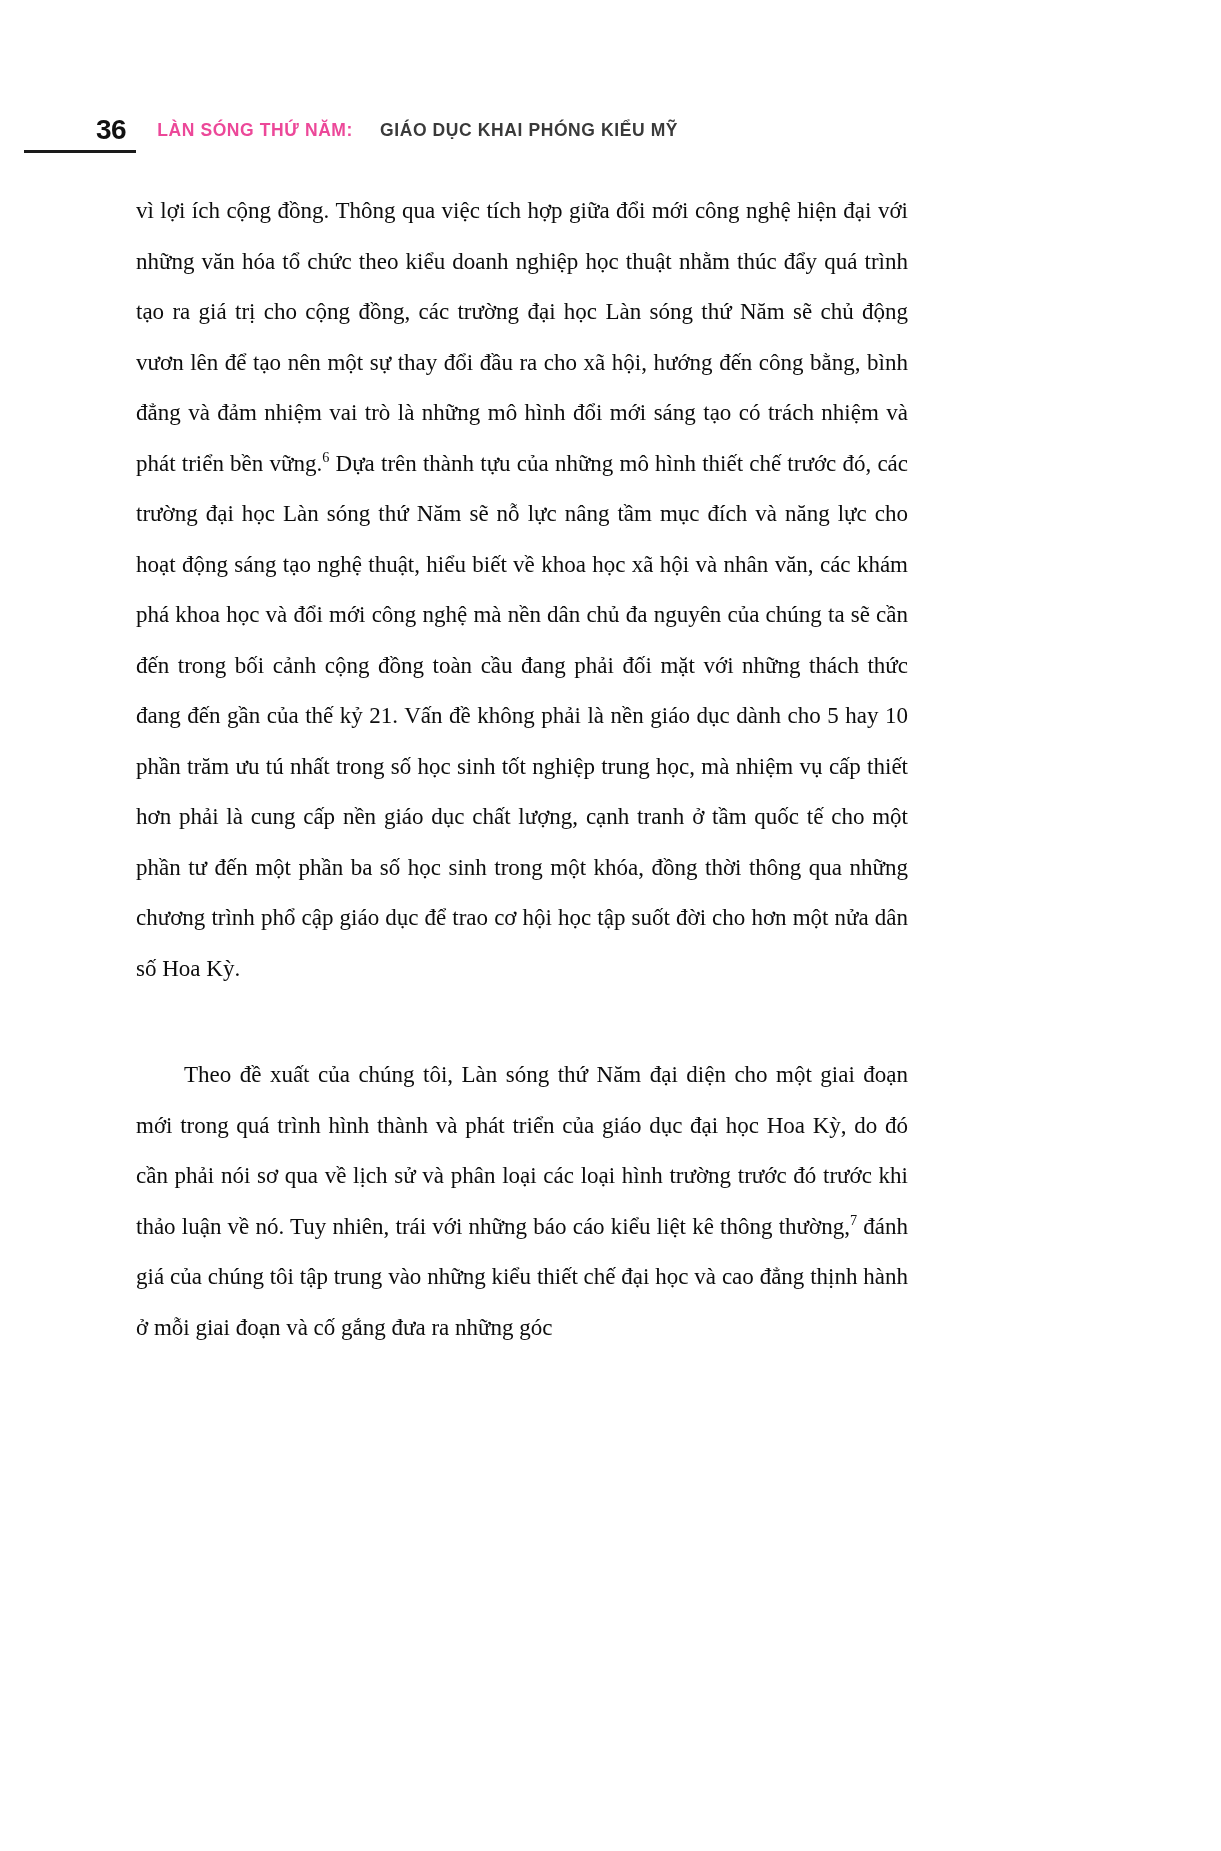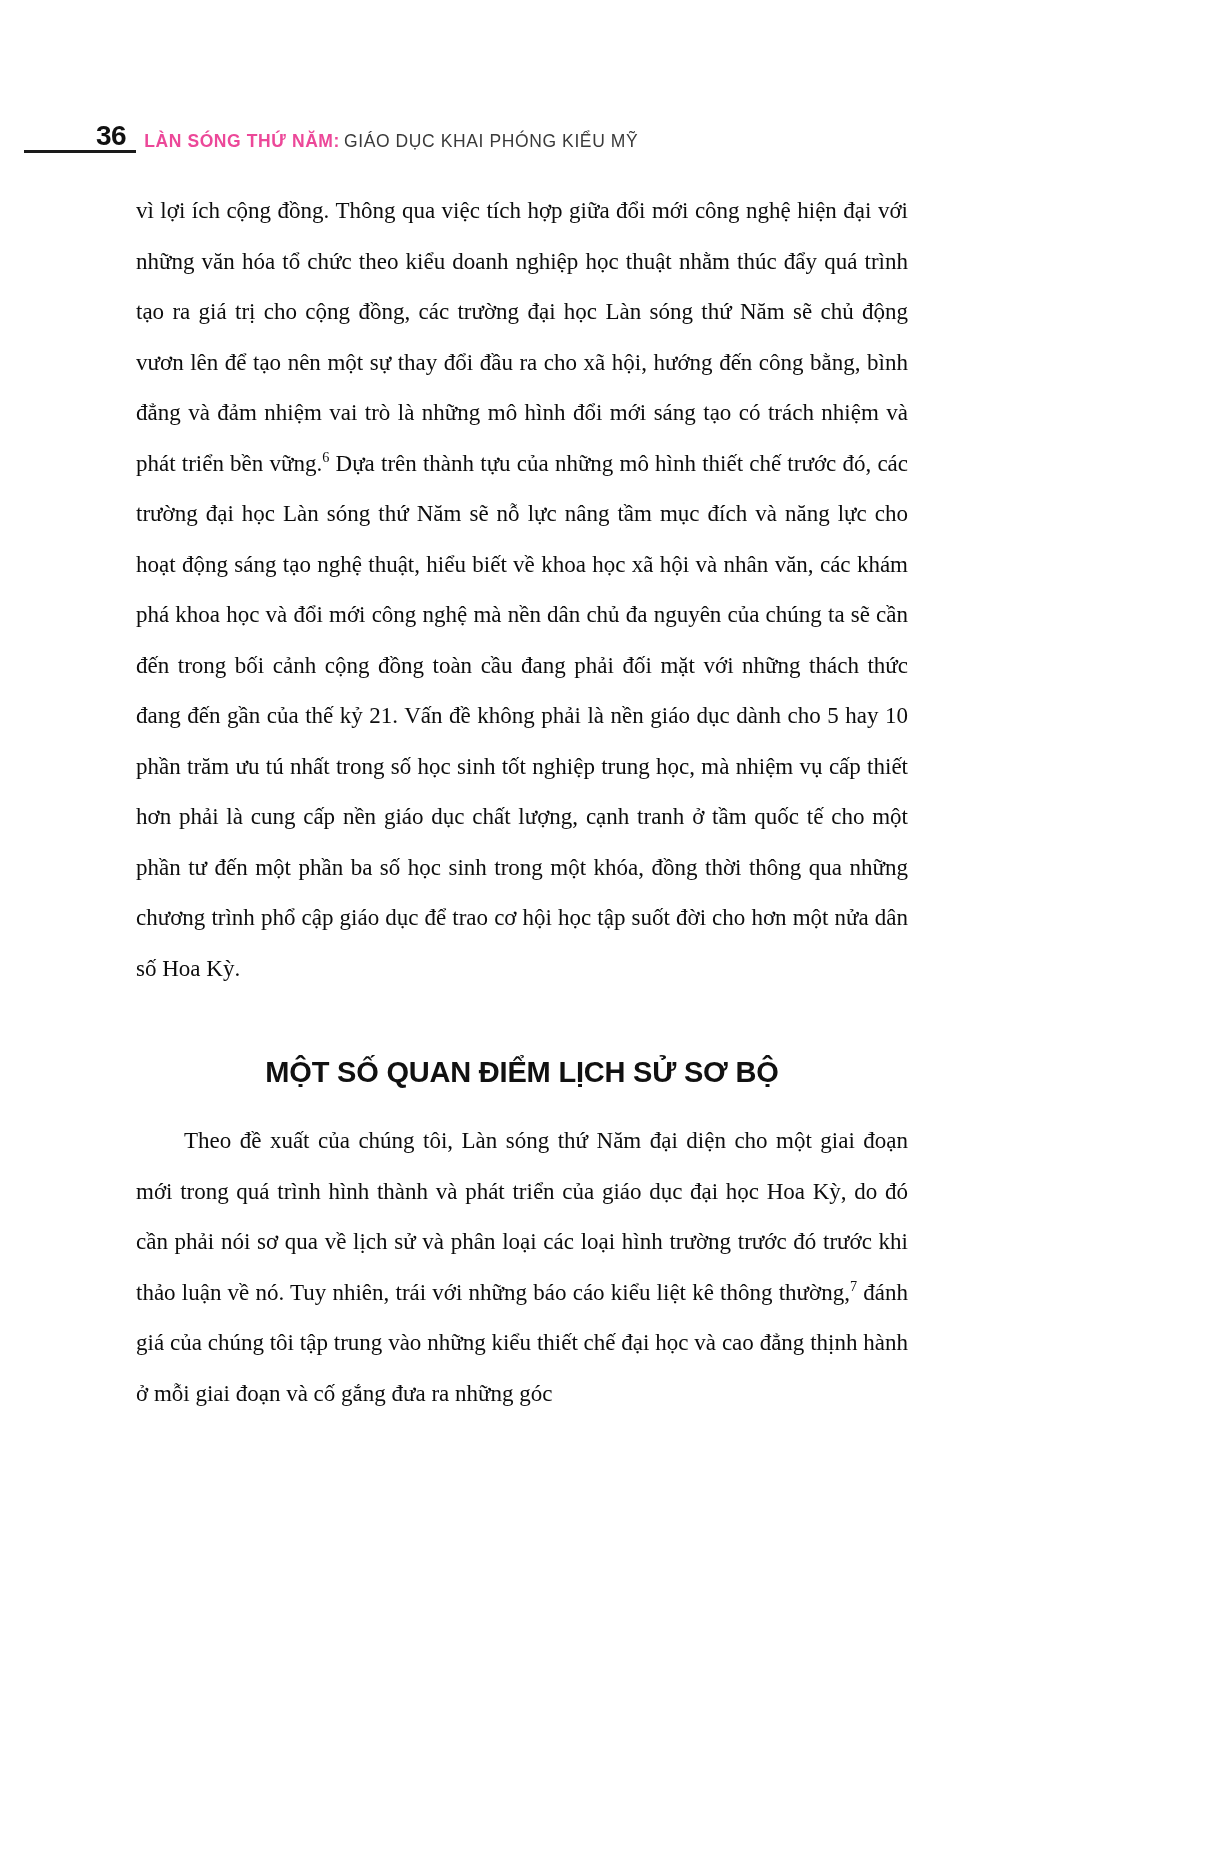--- a/index.html
+++ b/index.html
@@ -25,21 +25,22 @@
   }
 
   
   .header {
     position: absolute;
     left: 96px;
     top: 108px;
     width: 1030px;
     height: 44px;
     display: flex;
-    align-items: flex-end;
+    align-items: center;
+    gap: 13px;
   }
   .header-rule {
     position: absolute;
     left: 24px;
     top: 150px;
     width: 112px;
     height: 3px;
     background: #1a1a1a;
   }
   .folio {
@@ -53,26 +54,26 @@
   .head-book {
     font-family: "Liberation Sans", sans-serif;
     font-weight: bold;
     font-size: 17.5px;
     letter-spacing: 0.6px;
     color: #ec4899;
     white-space: nowrap;
   }
   .head-sub {
     font-family: "Liberation Sans", sans-serif;
-    font-weight: normal;
+    font-weight: bold;
     font-size: 17.5px;
     letter-spacing: 0.6px;
     color: #3a3a3a;
     white-space: nowrap;
-    margin-left: 4px;
+    margin-left: 14px;
   }
 
   
   .content {
     position: absolute;
     left: 136px;
     top: 186px;
     width: 772px;
   }
   p.body {
@@ -120,19 +121,18 @@
     <span class="folio">36</span>
     <span class="head-book">LÀN SÓNG THỨ NĂM:</span>
     <span class="head-sub">GIÁO DỤC KHAI PHÓNG KIỂU MỸ</span>
   </div>
 
   <div class="content">
 
     <p class="body"><span>vì lợi ích cộng đồng. Thông qua việc tích hợp giữa đổi mới công nghệ hiện đại với những văn hóa tổ chức theo kiểu doanh nghiệp học thuật nhằm thúc đẩy quá trình tạo ra giá trị cho cộng đồng, các trường đại học Làn sóng thứ Năm sẽ chủ động vươn lên để tạo nên một sự thay đổi đầu ra cho xã hội, hướng đến công bằng, bình đẳng và đảm nhiệm vai trò là những mô hình đổi mới sáng tạo có trách nhiệm và phát triển bền vững.</span><sup>6</sup><span> Dựa trên thành tựu của những mô hình thiết chế trước đó, các trường đại học Làn sóng thứ Năm sẽ nỗ lực nâng tầm mục đích và năng lực cho hoạt động sáng tạo nghệ thuật, hiểu biết về khoa học xã hội và nhân văn, các khám phá khoa học và đổi mới công nghệ mà nền dân chủ đa nguyên của chúng ta sẽ cần đến trong bối cảnh cộng đồng toàn cầu đang phải đối mặt với những thách thức đang đến gần của thế kỷ 21. Vấn đề không phải là nền giáo dục dành cho 5 hay 10 phần trăm ưu tú nhất trong số học sinh tốt nghiệp trung học, mà nhiệm vụ cấp thiết hơn phải là cung cấp nền giáo dục chất lượng, cạnh tranh ở tầm quốc tế cho một phần tư đến một phần ba số học sinh trong một khóa, đồng thời thông qua những chương trình phổ cập giáo dục để trao cơ hội học tập suốt đời cho hơn một nửa dân số Hoa Kỳ.</span></p>
 
     <h2 class="section-heading">
-      <span class="line">MỘT SỐ QUAN ĐIỂM LỊCH SỬ SƠ BỘ</span>
     </h2>
 
     <p class="body indent"><span>Theo đề xuất của chúng tôi, Làn sóng thứ Năm đại diện cho một giai đoạn mới trong quá trình hình thành và phát triển của giáo dục đại học Hoa Kỳ, do đó cần phải nói sơ qua về lịch sử và phân loại các loại hình trường trước đó trước khi thảo luận về nó. Tuy nhiên, trái với những báo cáo kiểu liệt kê thông thường,</span><sup>7</sup><span> đánh giá của chúng tôi tập trung vào những kiểu thiết chế đại học và cao đẳng thịnh hành ở mỗi giai đoạn và cố gắng đưa ra những góc</span></p>
 
   </div>
 </div>
 
 </body></html>

